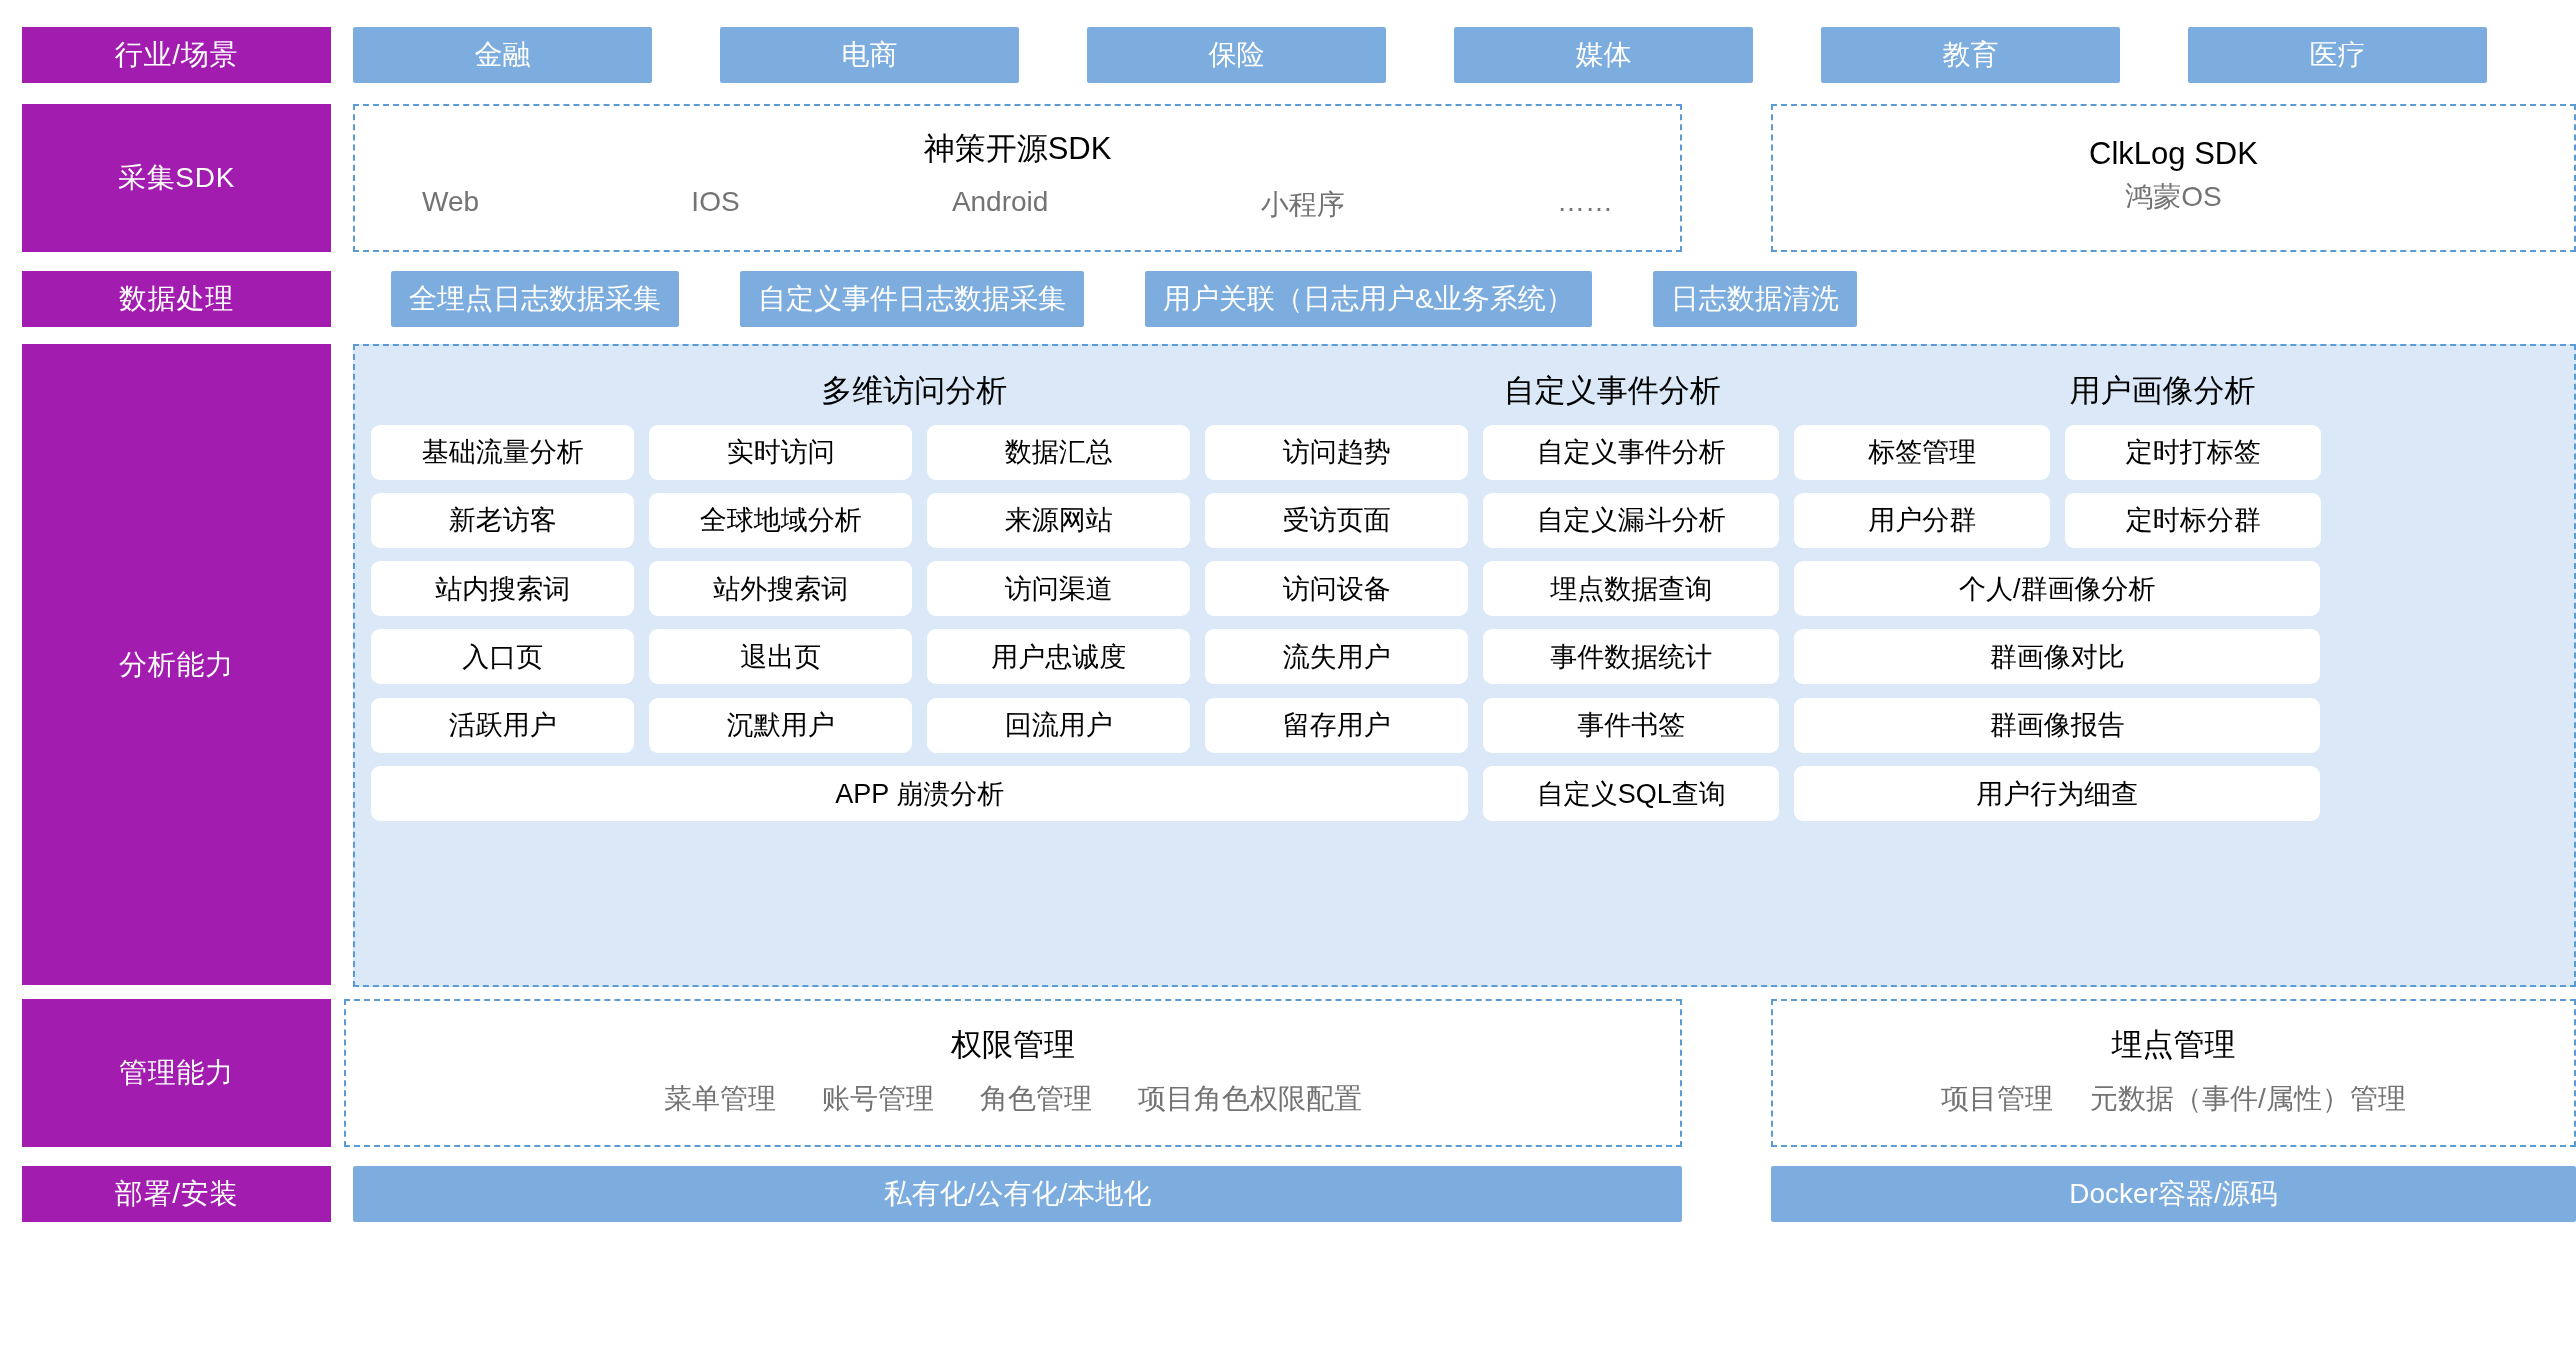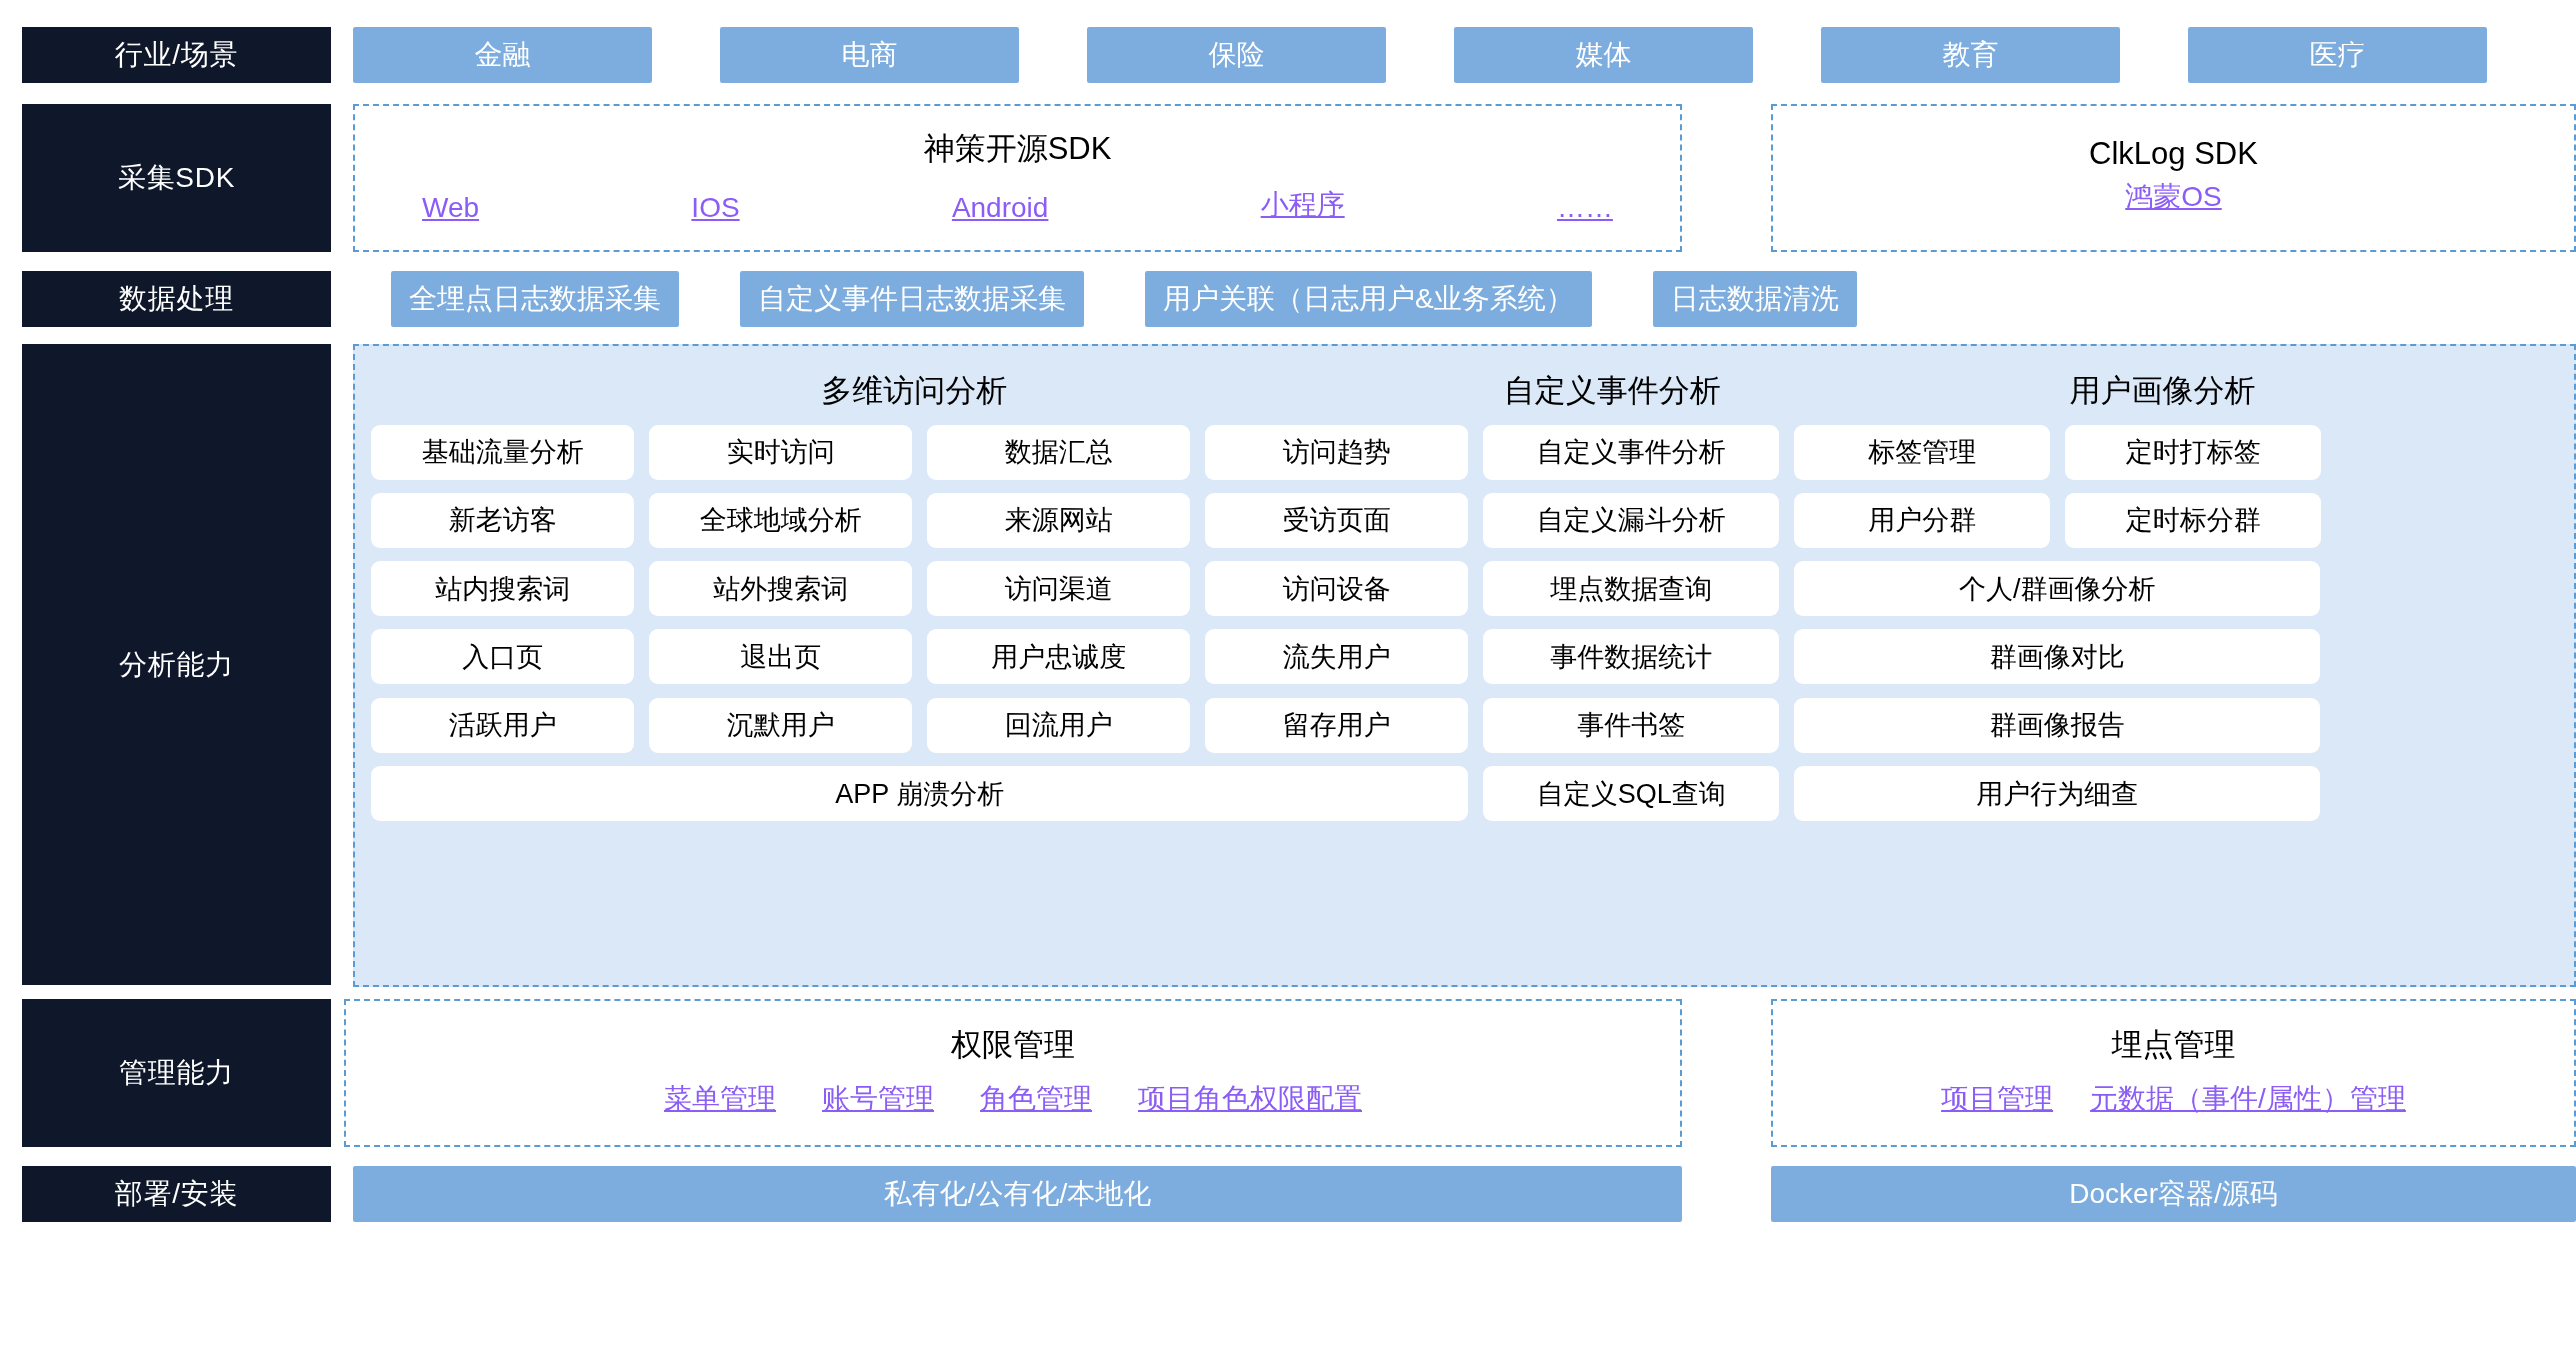--- a/index.html
+++ b/index.html
@@ -12,21 +12,21 @@
     position: relative;
     width: 2576px; height: 1353px;
     padding: 0;
   }
 
   
   .row { display: flex; align-items: stretch; width: 100%; }
 
   
   .stage {
-    background: #0f172a;
+    background: #a21caf;
     color: #ffffff;
     display: flex; align-items: center; justify-content: center;
     font-size: 28px;
     letter-spacing: 0.7px;
     flex: 0 0 309px;
     margin-left: 22px;
   }
 
   .content { flex: 1 1 auto; display: flex; align-items: stretch; }
 
@@ -44,24 +44,23 @@
   .dashgroup {
     border: 2.2px dashed #5b9bd5;
     background: #ffffff;
     display: flex; flex-direction: column;
     align-items: center; justify-content: center;
   }
   .dashgroup .gtitle {
     font-size: 31px; color: #000000; text-align: center;
   }
   .dashgroup .gsubs {
-    display: flex; align-items: flex-end; justify-content: center;
-    color: #8b5cf6; font-size: 28px; gap: 41px;
+    display: flex; align-items: flex-start; justify-content: center;
+    color: #737373; font-size: 28px; gap: 41px;
     white-space: nowrap;
-    text-decoration: underline;
   }
 
   
   #row-industry { height: 74px; margin-top: 18px; }
   #row-industry .stage { height: 56px; align-self: center; }
   #row-industry .content { gap: 0; padding-left: 22px; padding-right: 24px; }
   .industry-chip {
     height: 56px; align-self: center;
     flex: 0 0 299px;
     margin-right: 68px;

